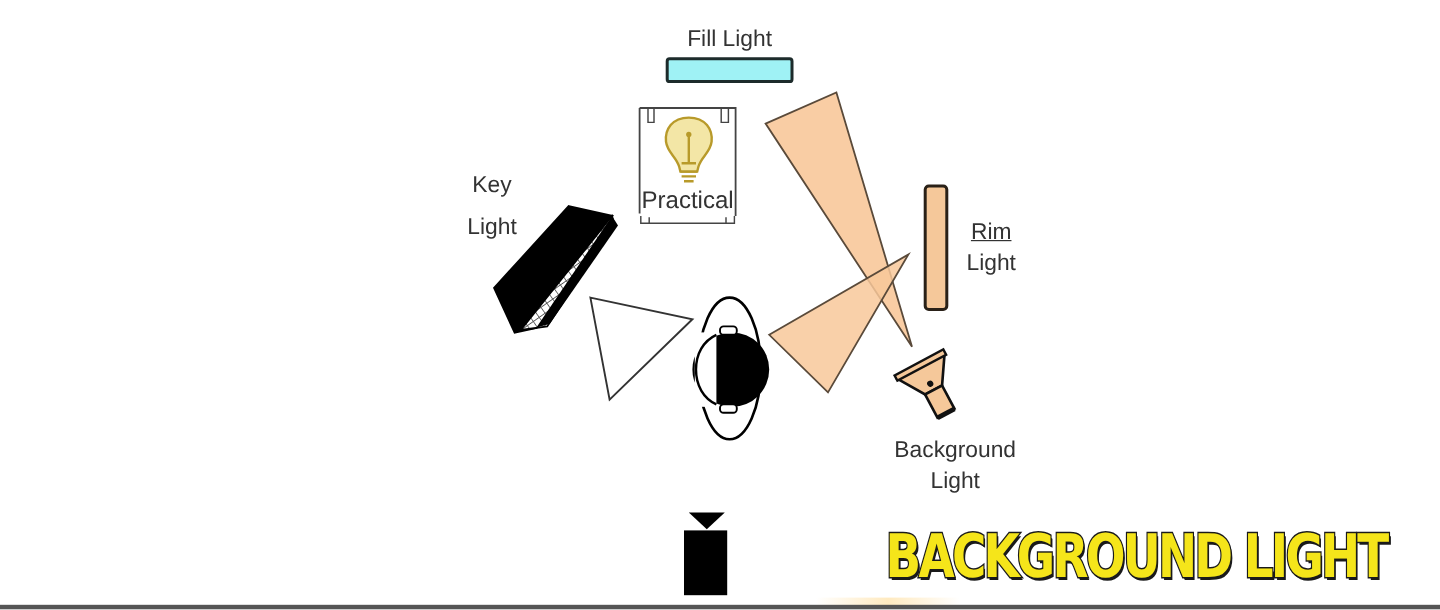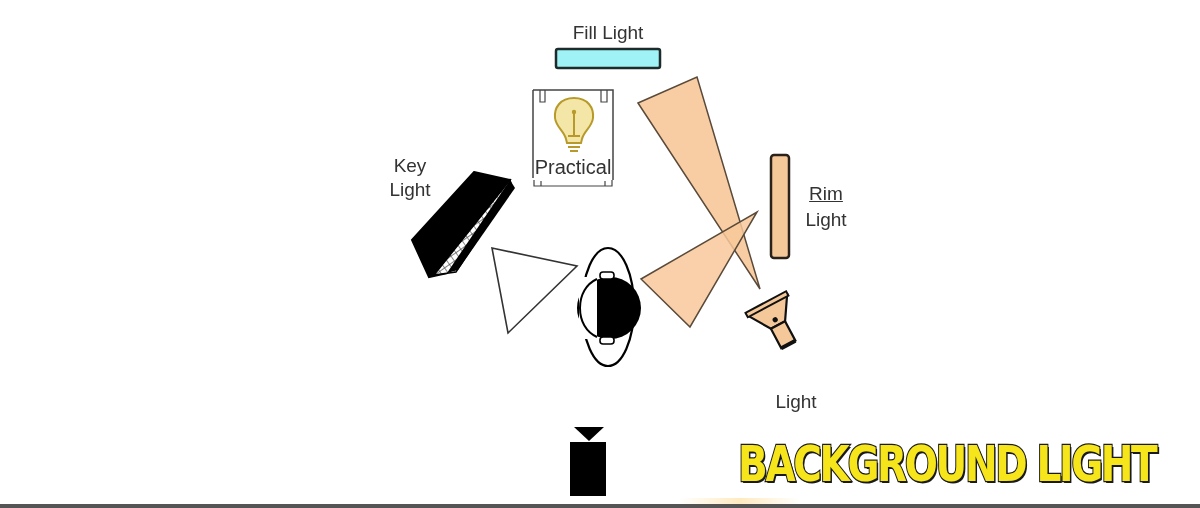--- a/index.html
+++ b/index.html
@@ -102,23 +102,24 @@
     </g>
 
     <g>
       <polygon points="574,427 604,427 589,441" fill="#000"></polygon>
       <rect x="570" y="442" width="36" height="54" fill="#000"></rect>
     </g>
   </svg>
 
   <div class="label" style="left:556px; top:20px; width:104px;">Fill Light</div>
   <div class="label" style="left:526px; top:154px; width:94px; font-size:20px;">Practical</div>
-  <div class="label" style="left:380px; top:153px; width:60px;">Key</div>
+  <div class="label" style="left:380px; top:142px; width:60px;">Key</div>
   <div class="label" style="left:380px; top:177px; width:60px;">Light</div>
   <div class="label" style="left:796px; top:181px; width:60px;text-decoration:underline;">Rim</div>
   <div class="label" style="left:796px; top:207px; width:60px;">Light</div>
+  <div class="label" style="left:726px; top:363px; width:140px;">Background</div>
   <div class="label" style="left:726px; top:389px; width:140px;">Light</div>
 
   <div class="title-banner">BACKGROUND LIGHT</div>
 
   <div class="bottom-glow"></div>
   <div class="bottom-bar"></div>
 </div>
 
 </body></html>

